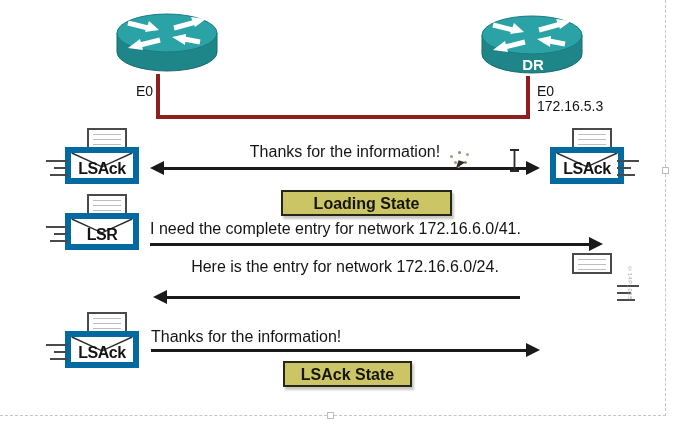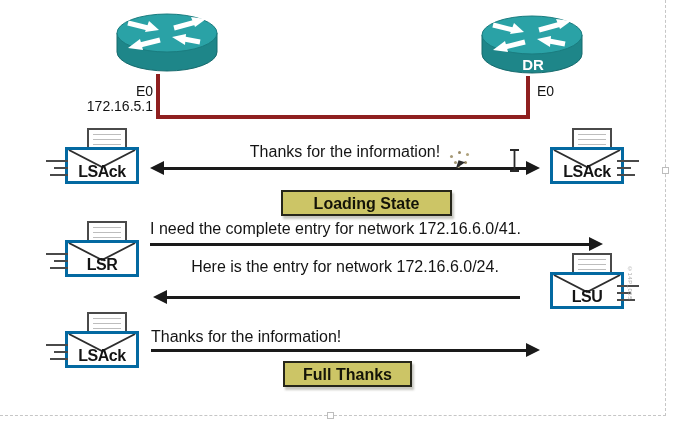--- a/index.html
+++ b/index.html
@@ -16,21 +16,21 @@
 
   
   .iflabel{position:absolute;font-size:14px;font-weight:normal;line-height:15px;}
   .iflabel.rt{text-align:right;}
 
   
   .packet{position:absolute;width:96px;height:60px;}
   .letter{position:absolute;left:37px;top:0;width:40px;height:21px;background:#fff;border:2px solid #4a4a4a;box-sizing:border-box;}
   .letter::before{content:'';position:absolute;left:4px;right:4px;top:4px;height:11px;
       background:repeating-linear-gradient(to bottom,#bdbdbd 0 1px,transparent 1px 5px);}
-  .env{position:absolute;left:15px;top:19px;width:74px;height:37px;background:#fff;border:3px solid #0369a1;box-sizing:border-box;}
+  .env{position:absolute;left:15px;top:19px;width:74px;height:37px;background:#fff;border:6px solid #0369a1;box-sizing:border-box;}
   .flap{position:absolute;left:0;top:0;width:100%;height:58%;}
   .flap polyline{fill:none;stroke:#2e2e2e;stroke-width:2;}
   .lbl{position:absolute;left:0;right:0;bottom:0;text-align:center;font-size:16px;font-weight:bold;letter-spacing:-0.5px;}
   .speed{position:absolute;top:32px;width:22px;}
   .speed i{display:block;height:2px;background:#4a4a4a;margin:0 0 5px auto;}
   .speed i:nth-child(1){width:22px;}
   .speed i:nth-child(2){width:14px;}
   .speed i:nth-child(3){width:18px;}
   .packet.lft .speed{left:-4px;}
   .packet.rgt .speed{right:-8px;}
@@ -102,24 +102,24 @@
       <line x1="48" y1="32" x2="28" y2="37"></line>
         <polygon points="16,40 31,42 28,31" stroke-width="0"></polygon>
       <line x1="88" y1="34" x2="72" y2="31"></line>
         <polygon points="60,29 74,26 73,37" stroke-width="0"></polygon>
     </g>
     <text x="56" y="60" fill="#ffffff" font-size="15" font-weight="bold" text-anchor="middle">DR</text>
   </svg>
 
   <div class="iflabel rt" style="left:58px;top:84px;width:95px;">
     <div>E0</div>
-    <div>172.16.5.1</div>
   </div>
   <div class="iflabel" style="left:537px;top:84px;width:95px;">
     <div>E0</div>
+    <div>172.16.5.3</div>
   </div>
 
   <div class="packet lft" style="left:50px;top:128px;">
     <div class="letter"></div>
     <div class="env">
       <svg class="flap" viewBox="0 0 74 20" preserveAspectRatio="none">
           <polyline points="1,0 37,19 73,0"></polyline>
         </svg>
       <span class="lbl">LSAck</span>
     </div>
@@ -143,21 +143,21 @@
     </div>
     <div class="speed">
         <i></i>
         <i></i>
         <i></i>
       </div>
   </div>
 
   <div class="state" style="left:281px;top:190px;width:171px;height:26px;line-height:23px;">Loading State</div>
 
-  <div class="packet lft" style="left:50px;top:221px;">
+  <div class="packet lft" style="left:50px;top:194px;">
     <div class="letter"></div>
     <div class="env">
       <svg class="flap" viewBox="0 0 74 20" preserveAspectRatio="none">
           <polyline points="1,0 37,19 73,0"></polyline>
         </svg>
       <span class="lbl">LSR</span>
     </div>
     <div class="speed">
         <i></i>
         <i></i>
@@ -165,26 +165,20 @@
       </div>
   </div>
   <div class="msg" style="left:150px;top:220px;">I need the complete entry for network 172.16.6.0/41.</div>
   <div class="arrow hr" style="left:150px;top:243px;width:439px;"></div>
 
   <div class="msg ctr" style="left:155px;top:258px;width:380px;">Here is the entry for network 172.16.6.0/24.</div>
   <div class="arrow hl" style="left:167px;top:296px;width:353px;"></div>
 
   <div class="packet rgt" style="left:535px;top:253px;">
     <div class="letter"></div>
-    <div class="env">
-      <svg class="flap" viewBox="0 0 74 20" preserveAspectRatio="none">
-          <polyline points="1,0 37,19 73,0"></polyline>
-        </svg>
-      <span class="lbl">LSU</span>
-    </div>
     <div class="speed">
         <i></i>
         <i></i>
         <i></i>
       </div>
   </div>
   <div class="watermark">©14P_055</div>
 
   <div class="packet lft" style="left:50px;top:312px;">
     <div class="letter"></div>
@@ -196,21 +190,21 @@
     </div>
     <div class="speed">
         <i></i>
         <i></i>
         <i></i>
       </div>
   </div>
   <div class="msg" style="left:151px;top:328px;">Thanks for the information!</div>
   <div class="arrow hr" style="left:151px;top:349px;width:375px;"></div>
 
-  <div class="state" style="left:283px;top:361px;width:129px;height:26px;line-height:23px;">Full Thanks</div>
+  <div class="state" style="left:283px;top:361px;width:129px;height:26px;line-height:23px;">LSAck State</div>
 
   <div class="sel-v"></div>
   <div class="sel-h"></div>
   <div class="handle" style="left:662px;top:167px;"></div>
   <div class="handle" style="left:327px;top:412px;"></div>
 
   <div class="busy">
     <span class="dots"></span>
       <span class="ptr"></span>
   </div>

